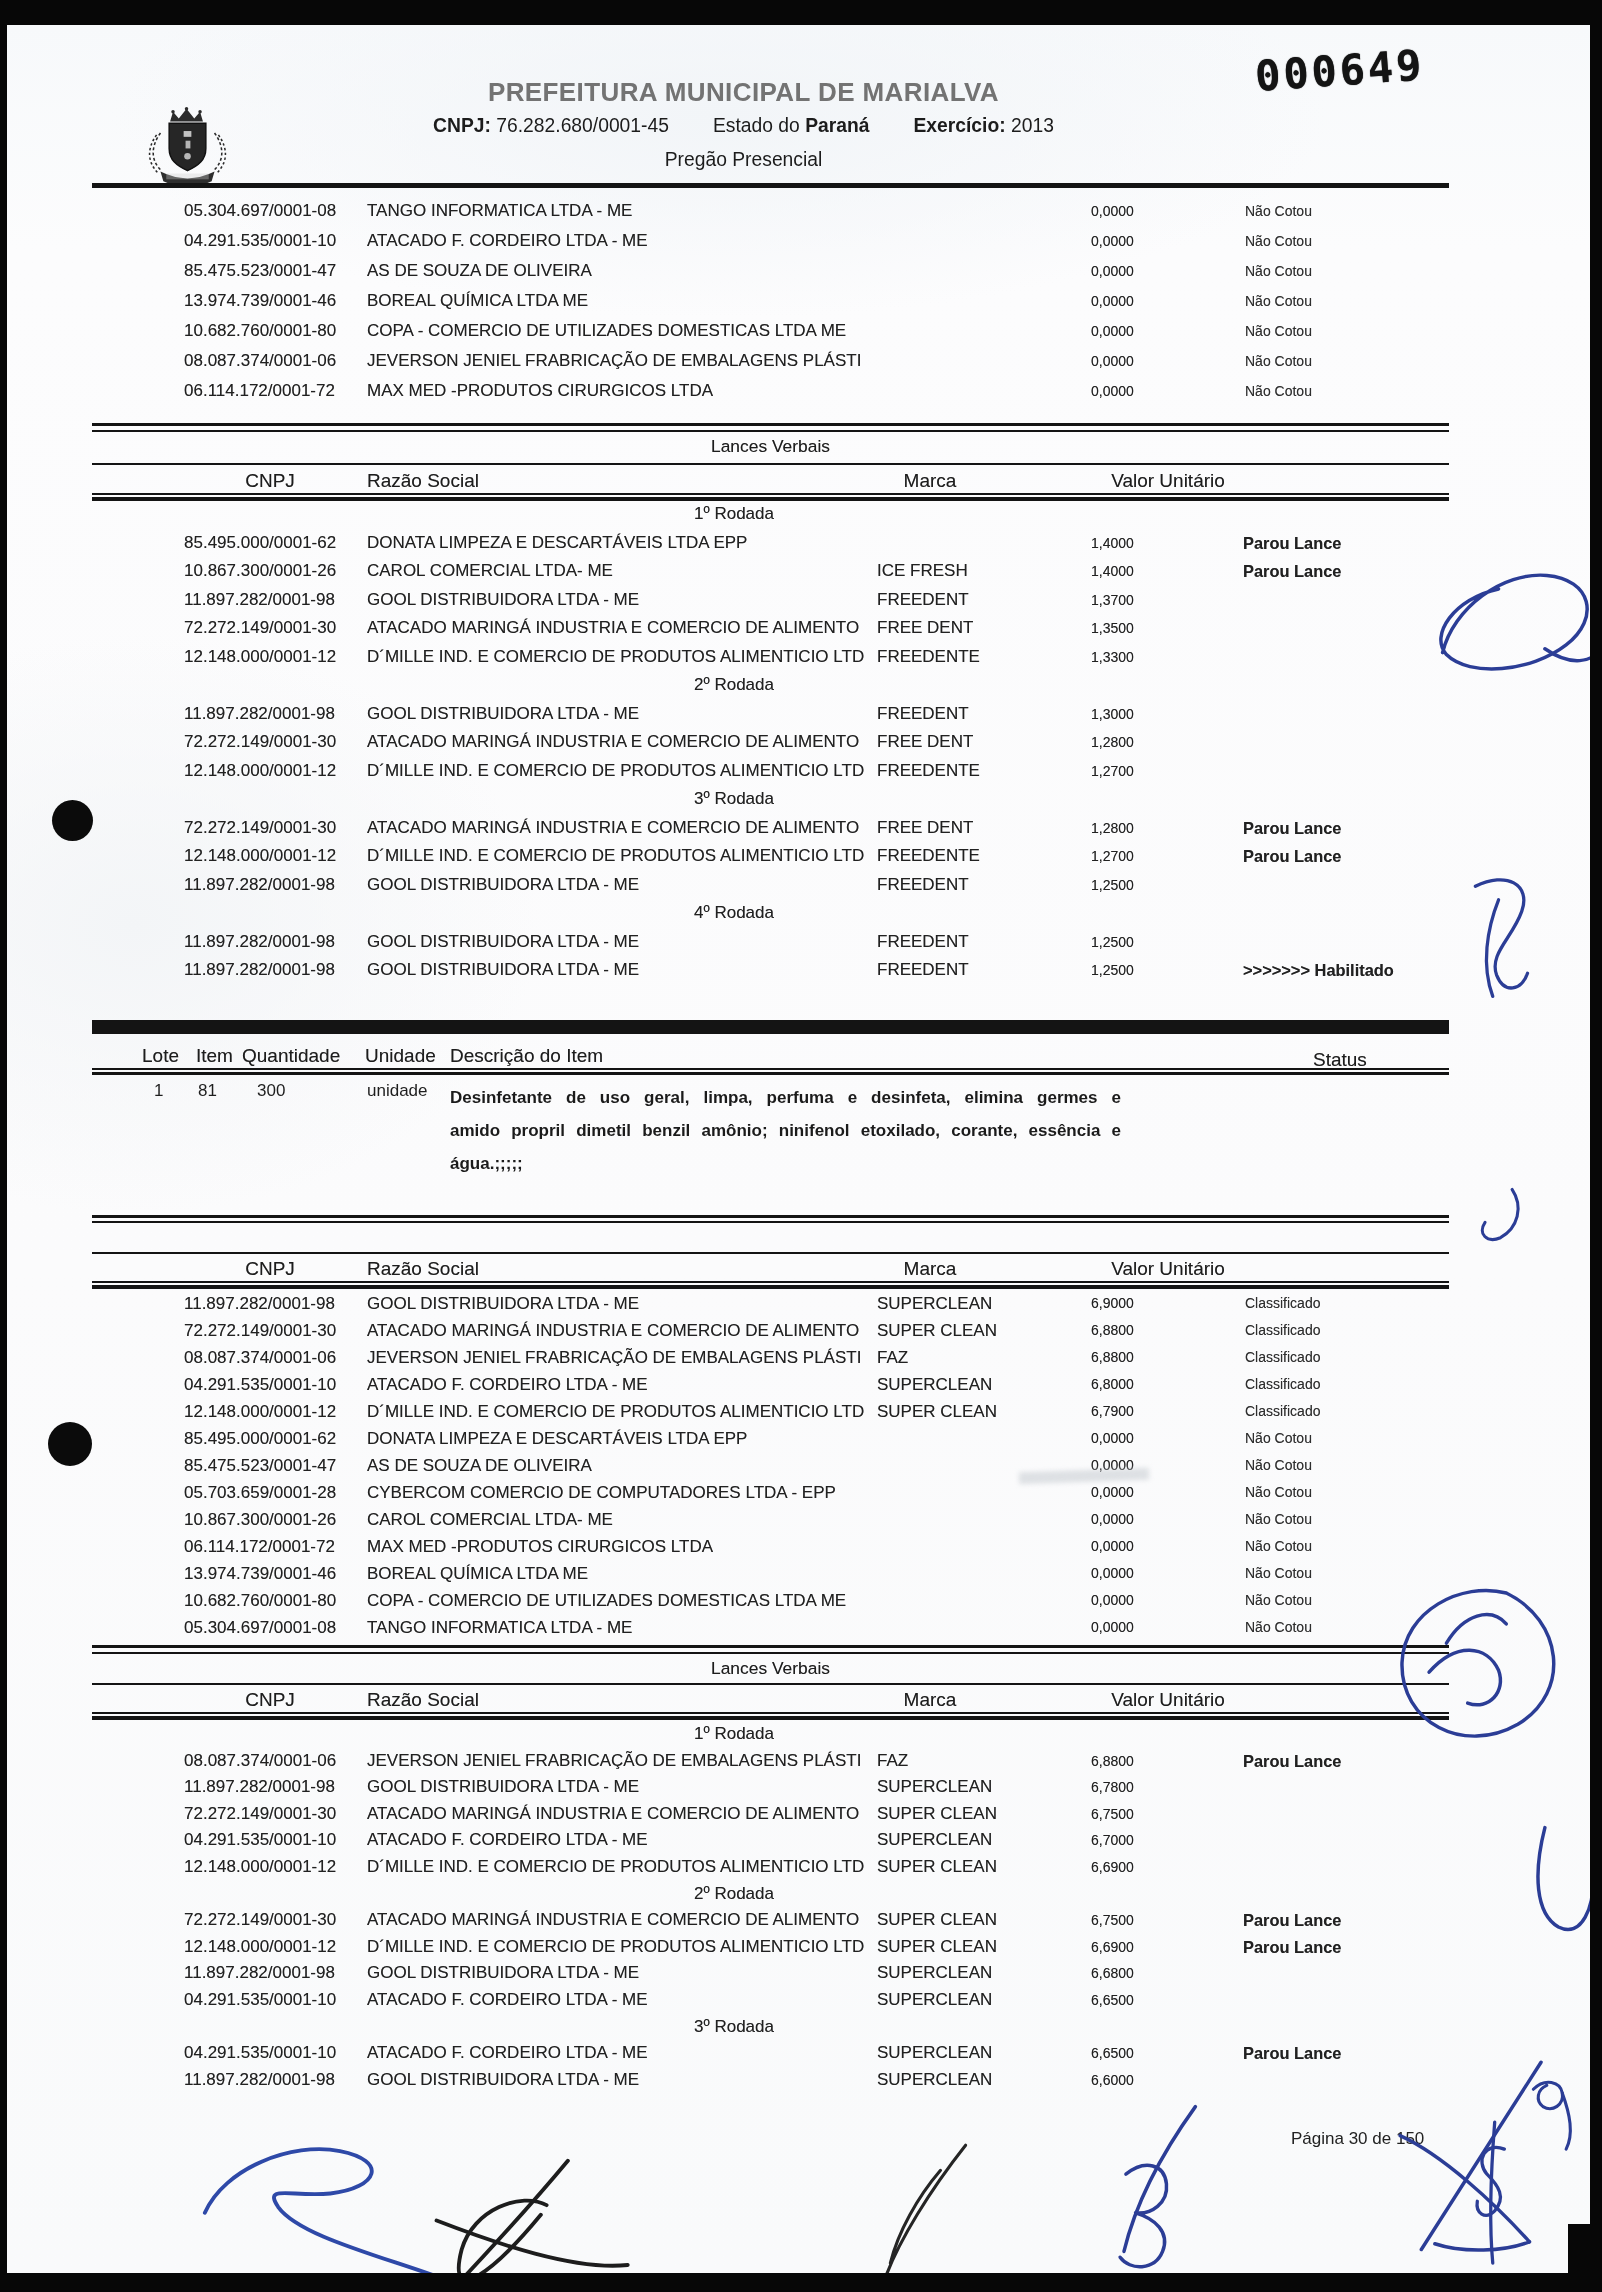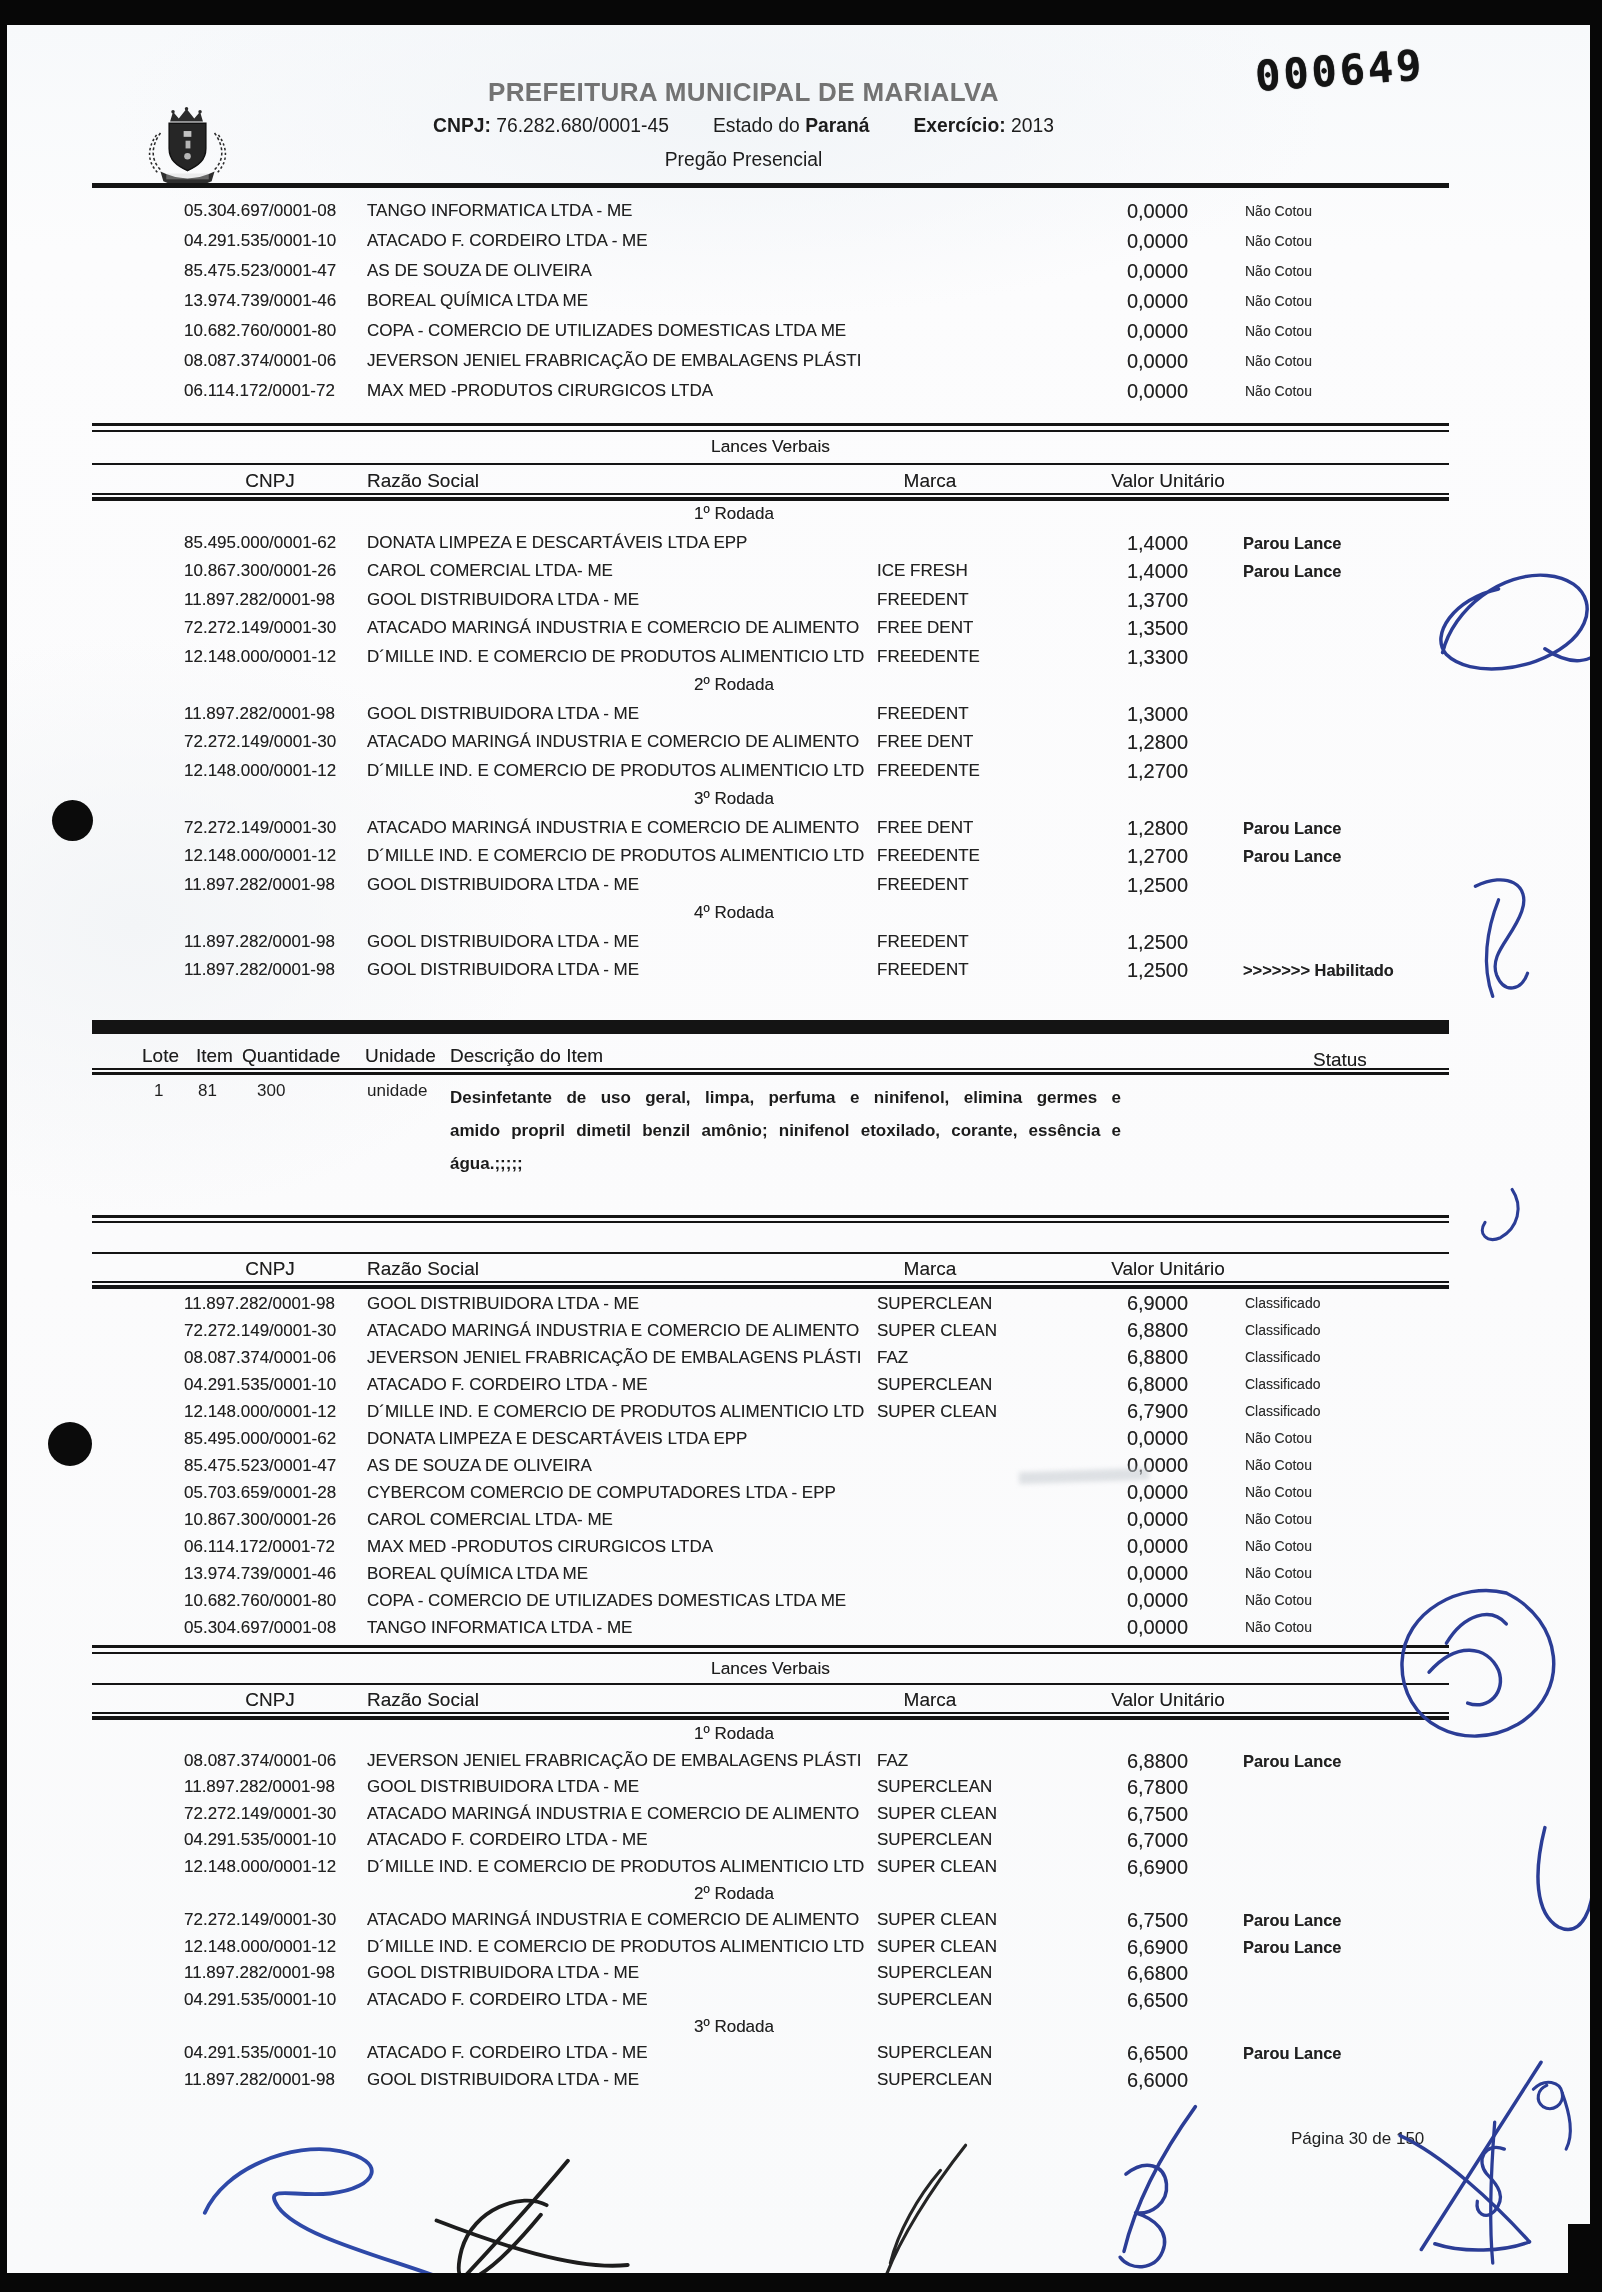--- a/index.html
+++ b/index.html
@@ -36,21 +36,21 @@
   
   .rule{position:absolute;left:92px;width:1357px;background:#141414;}
   
   .sec{position:absolute;left:92px;width:1357px;}
   .line{position:relative;height:var(--ph);line-height:var(--ph);font-size:17px;
         white-space:nowrap;color:#212121;text-shadow:0 0 0.5px rgba(25,25,25,.4);}
   .c-label{position:absolute;left:0;width:1284px;text-align:center;}
   .c-cnpj{position:absolute;left:92px;width:179px;}
   .c-razao{position:absolute;left:275px;max-width:521px;overflow:visible;}
   .c-marca{position:absolute;left:785px;}
-  .c-valor{position:absolute;left:999px;width:133px;text-align:center;font-size:20px;}
+  .c-valor{position:absolute;left:999px;width:133px;text-align:left;font-size:14px;}
   .c-noteb{position:absolute;left:1151px;font-weight:bold;font-size:16.4px;}
   .c-notes{position:absolute;left:1153px;font-size:14px;color:#2e2e2e;}
   
   .sec-title{position:absolute;left:92px;width:1357px;text-align:center;font-size:17.4px;
              color:#1d1d1d;text-shadow:0 0 0.5px rgba(25,25,25,.4);}
   .hd{position:absolute;font-size:19px;color:#1d1d1d;text-shadow:0 0 0.5px rgba(25,25,25,.4);}
   
   .lote-val{position:absolute;font-size:17px;}
   .desc{position:absolute;left:450px;width:671px;font-size:17px;font-weight:bold;color:#1b1b1b;}
   .desc .dline{height:33px;line-height:33px;text-align:justify;text-align-last:justify;}
@@ -348,21 +348,21 @@
     <div class="rule" style="top:1068px;height:1.9px;"></div>
     <div class="rule" style="top:1072px;height:2.9px;"></div>
 
     <div>
       <span class="lote-val" style="left:154px;top:1081px;position:absolute;">1</span>
       <span class="lote-val" style="left:198px;top:1081px;position:absolute;">81</span>
       <span class="lote-val" style="left:257px;top:1081px;position:absolute;">300</span>
       <span class="lote-val" style="left:367px;top:1081px;position:absolute;">unidade</span>
       <div class="desc" style="top:1081px;">
 
-      <div class="dline">Desinfetante de uso geral, limpa, perfuma e ninifenol, elimina germes e</div>
+      <div class="dline">Desinfetante de uso geral, limpa, perfuma e desinfeta, elimina germes e</div>
           <div class="dline">amido propril dimetil benzil amônio; ninifenol etoxilado, corante, essência e</div>
           <div class="dline">água.;;;;;</div>
         </div>
     </div>
 
     <div class="rule" style="top:1215px;height:2.9px;"></div>
     <div class="rule" style="top:1221px;height:1.9px;"></div>
     <div class="rule" style="top:1252px;height:1.9px;"></div>
     <div>
       <span class="hd" style="position:absolute;left:183px;top:1258px;width:174px;text-align:center;">CNPJ</span>

